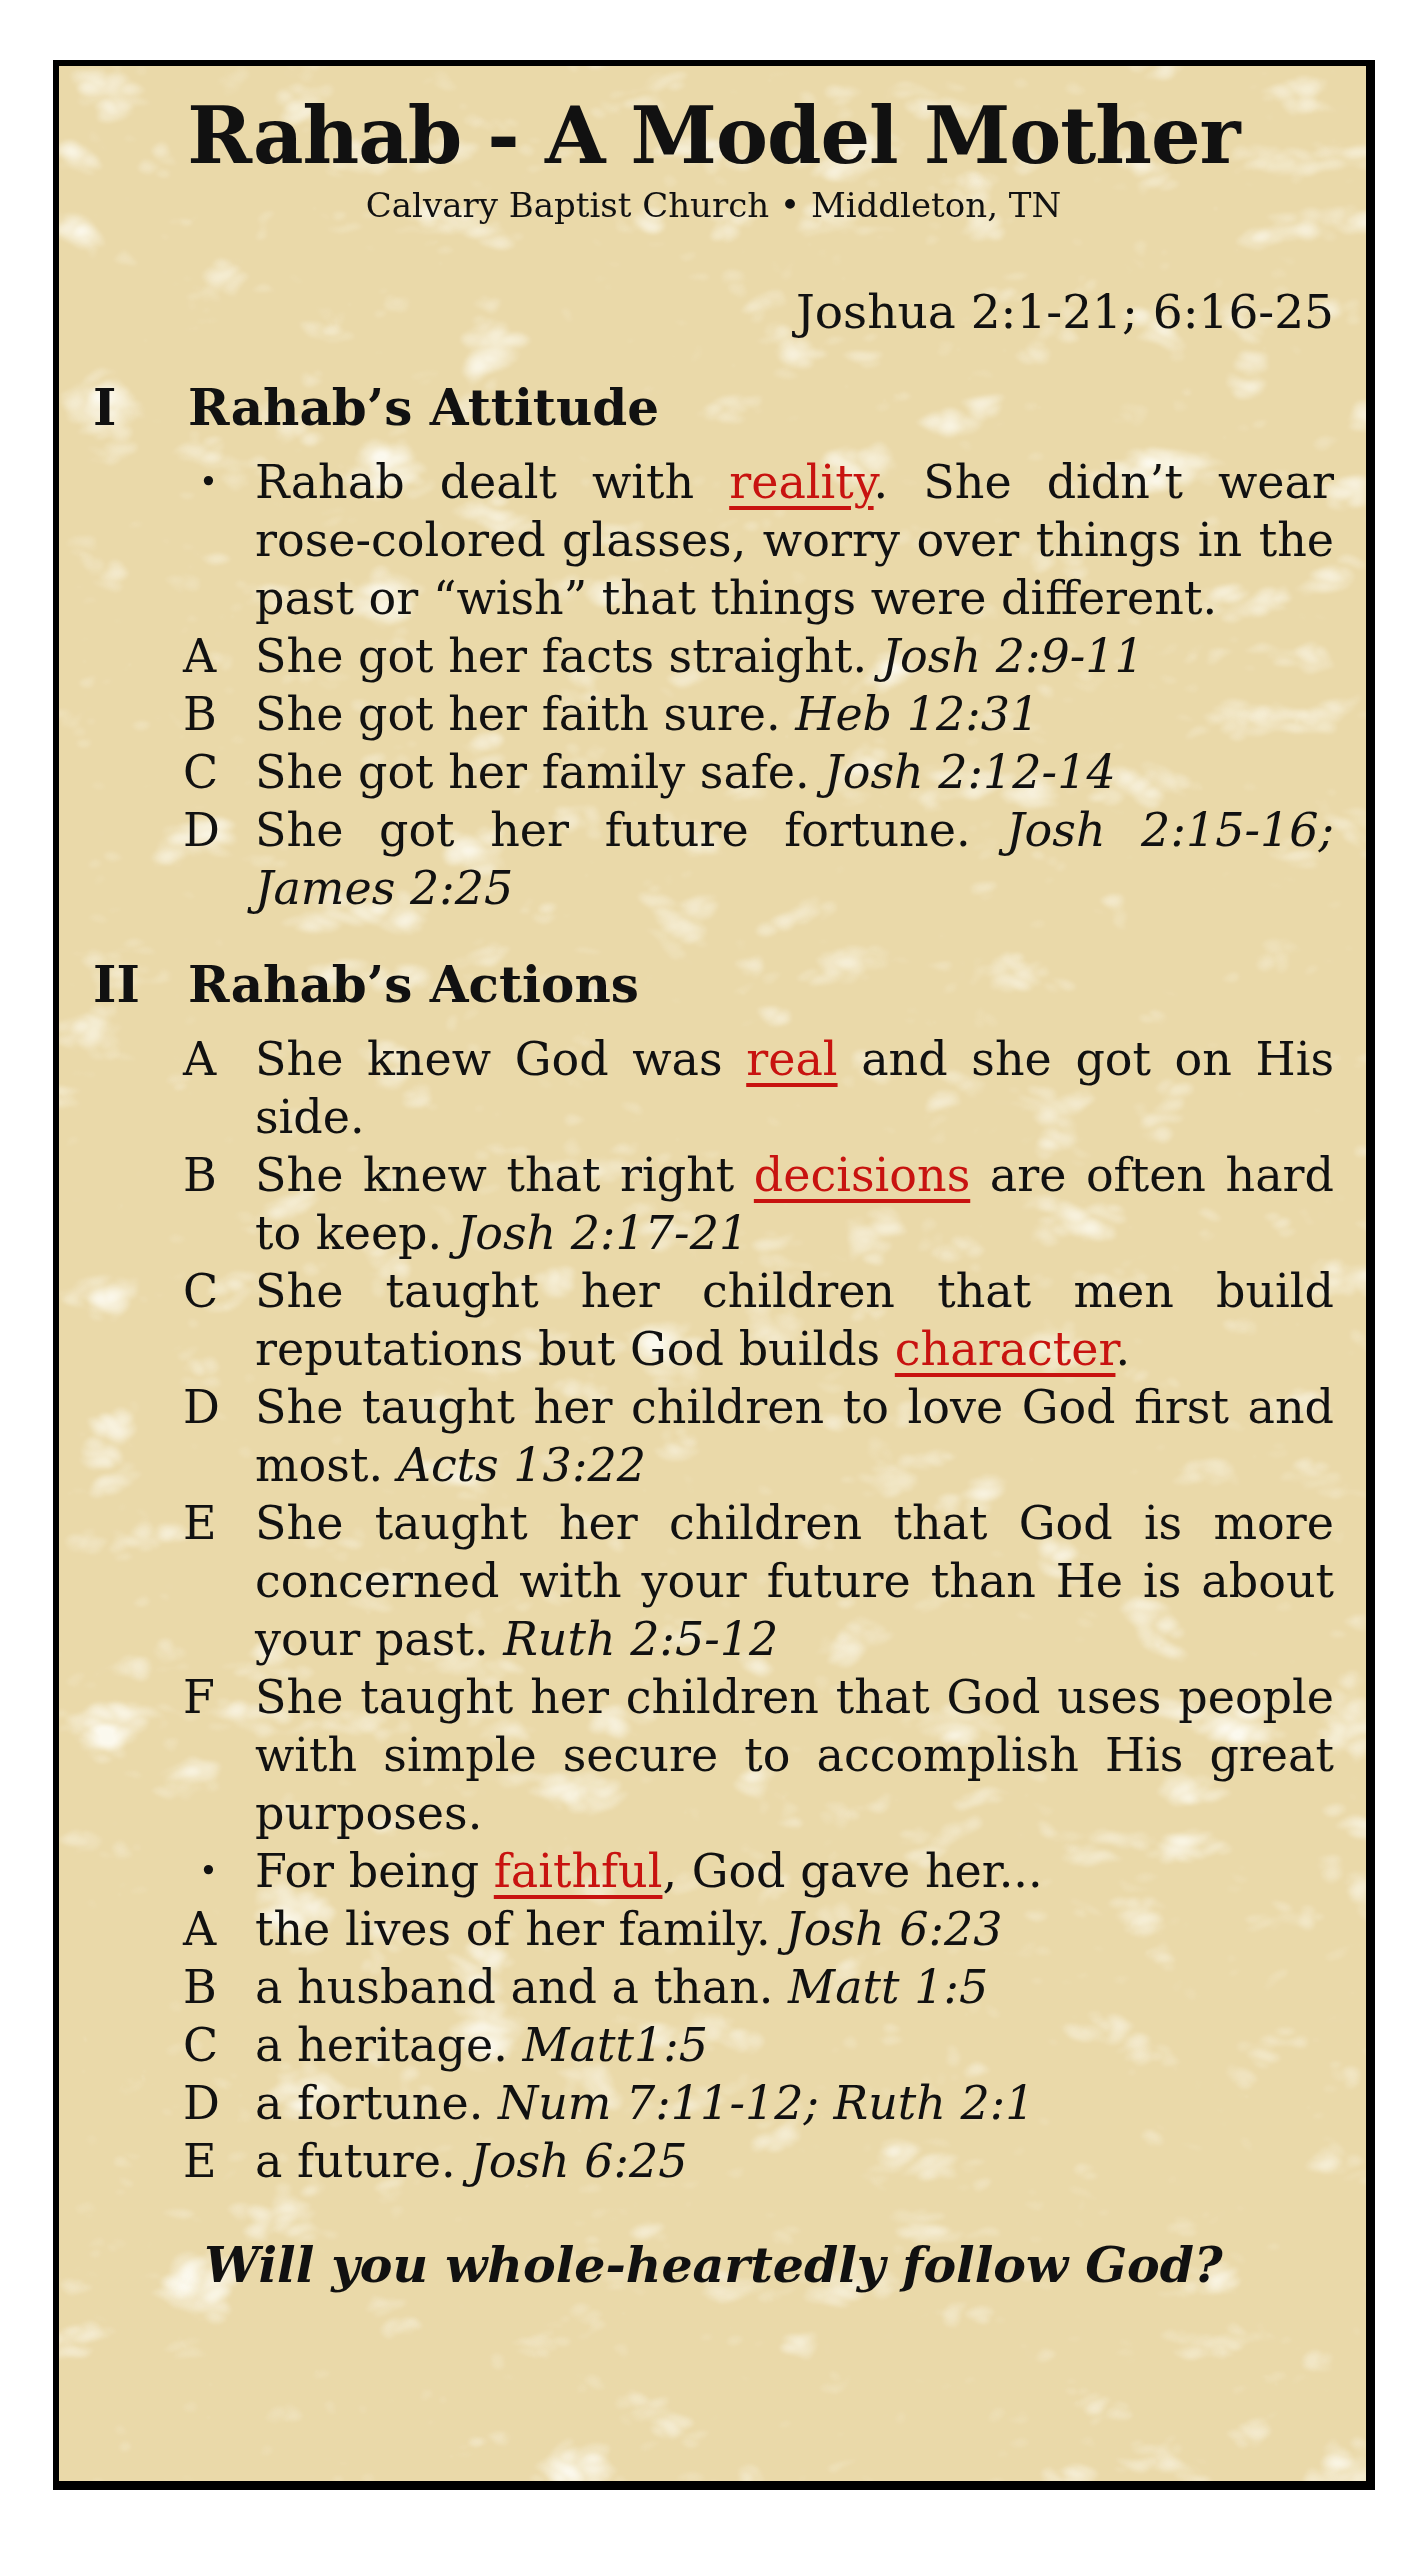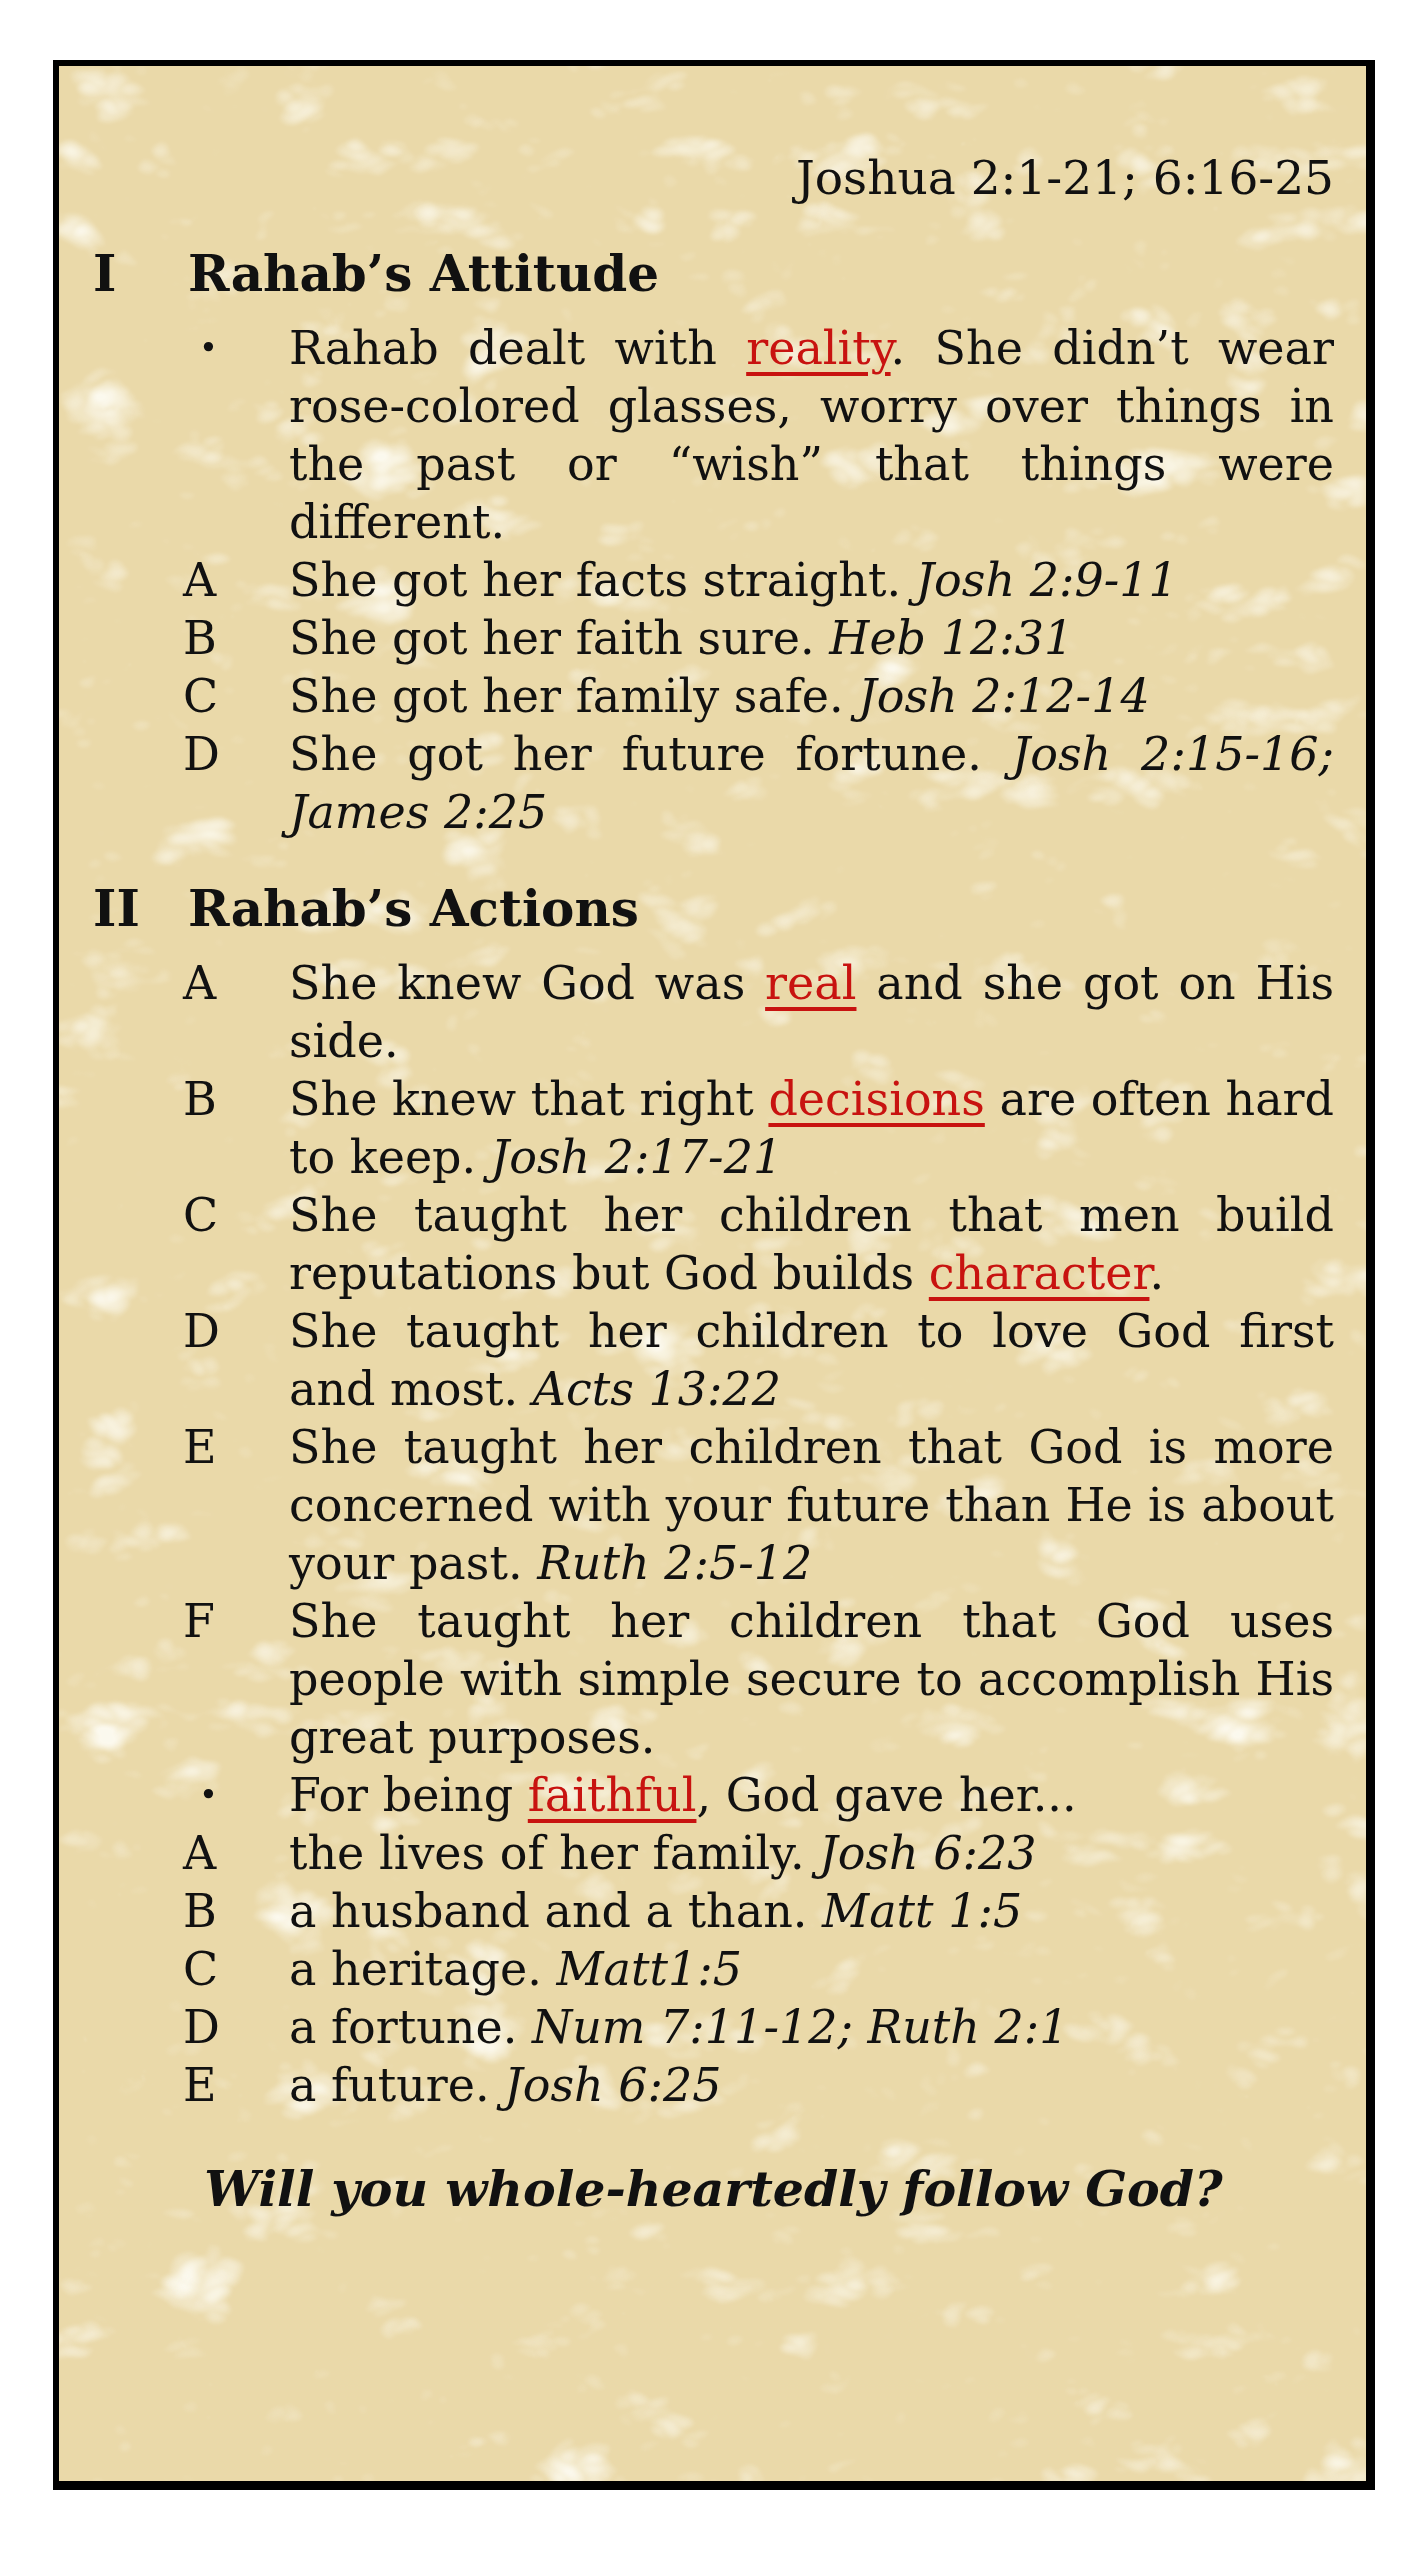--- a/index.html
+++ b/index.html
@@ -79,21 +79,20 @@
   }
   .item .marker { font-size: 46px; }
   .item .marker.bullet {
     font-size: 32px;
     padding-left: 16px;
     line-height: 58px;
   }
   .itext {
     text-align: justify;
     text-justify: inter-word;
-    margin-left: 34px;
   }
   .emph {
     color: var(--red);
     text-decoration: underline;
     text-decoration-thickness: 3.5px;
     text-underline-offset: 8px;
   }
   .ref { font-style: italic; }
   .closing {
     margin-top: 46px;
@@ -122,20 +121,24 @@
           <feColorMatrix in="n2" type="matrix" values="0 0 0 0 1   0 0 0 0 1   0 0 0 0 0.97   0 0 1.8 0 -0.95"></feColorMatrix>
           <feGaussianBlur stdDeviation="1.1"></feGaussianBlur>
         </filter>
       </defs>
       <rect width="1307" height="2415" fill="#ead9a9"></rect>
       <rect width="1307" height="2415" filter="url(#wisp1)" opacity="0.85"></rect>
       <rect width="1307" height="2415" filter="url(#wisp2)" opacity="0.45"></rect>
     </svg>
 
     <div class="content">
+      <header class="masthead">
+        <h1 class="title">Rahab - A Model Mother</h1>
+        <div class="subtitle">Calvary Baptist Church • Middleton, TN</div>
+      </header>
 
       <div class="scripture">Joshua 2:1-21; 6:16-25</div>
 
       <main id="outline">
           <section>
             <div class="shead">
               <span class="num">I</span>
               <span class="htxt">Rahab’s Attitude</span>
             </div>
             <div class="item">

